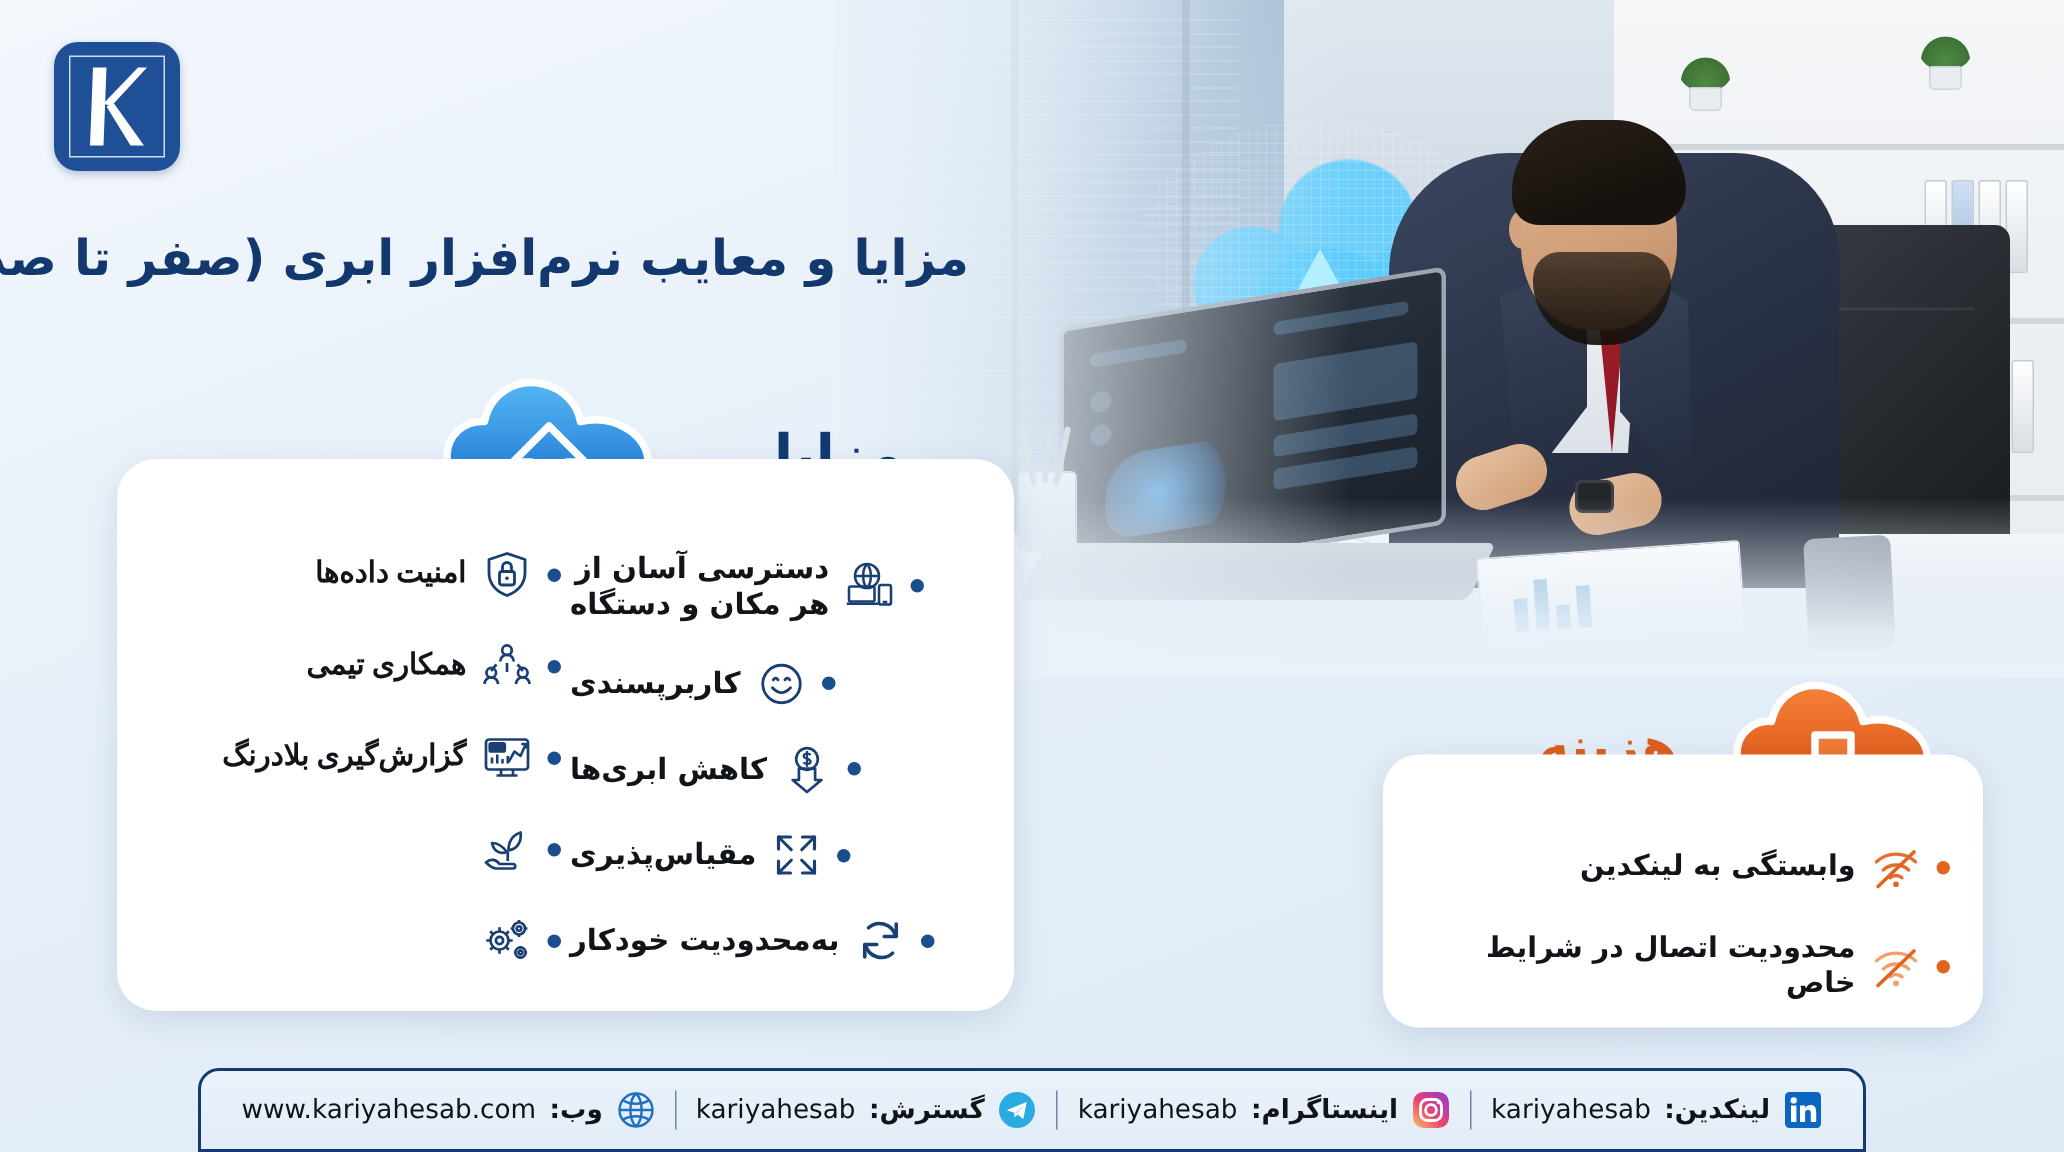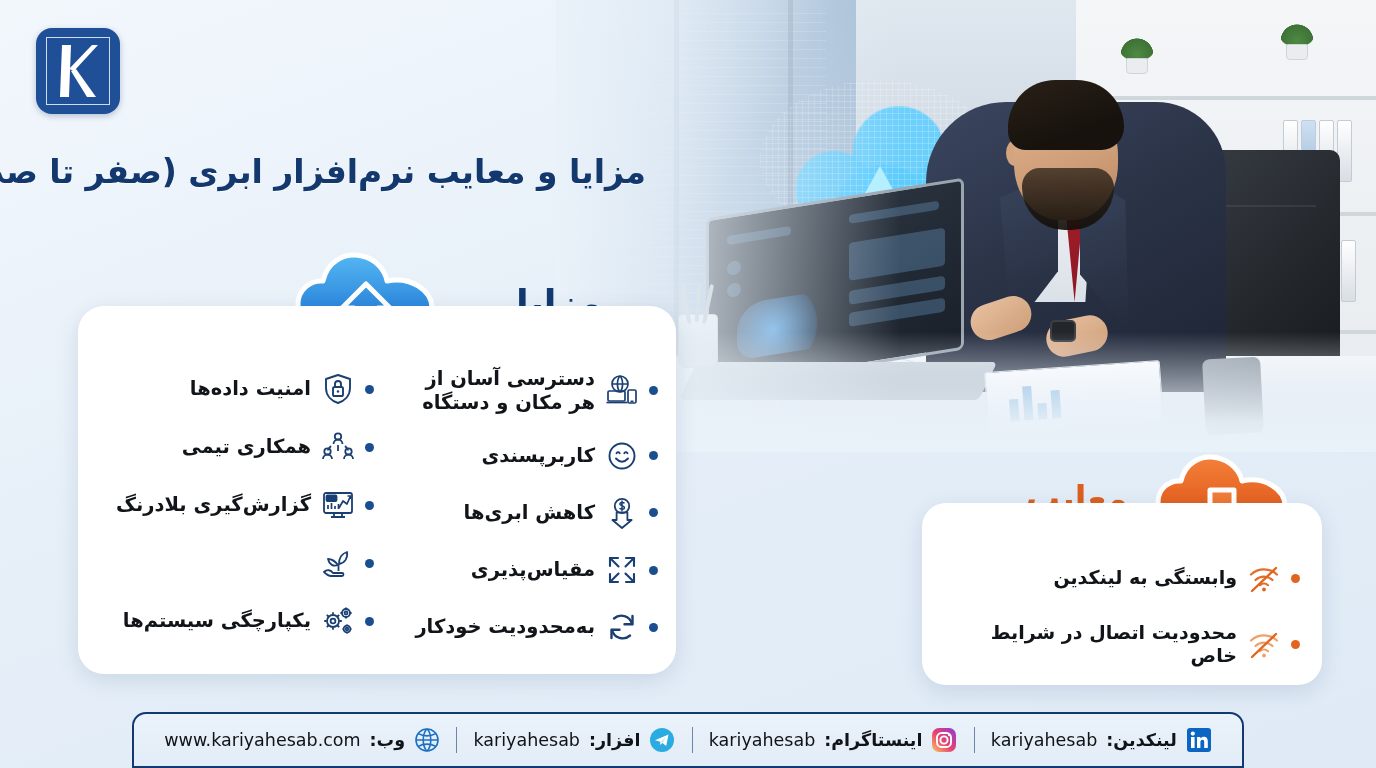--- a/index.html
+++ b/index.html
@@ -283,22 +283,22 @@
   .cloud-up {
     position: absolute; left: 292px; top: 248px;
     width: 154px; height: 104px;
   }
   .pros-cols {
     position: absolute; inset: 42px 18px 18px 18px;
     display: flex; flex-direction: row-reverse; gap: 6px;
     direction: rtl;
   }
   .pros-col { flex: 1; display: flex; flex-direction: column; }
-  .pros-col.colA { justify-content: center; padding-top: 6px; }
-  .pros-col.colB { justify-content: flex-start; padding-top: 6px; }
+  .pros-col.colA { justify-content: space-between; padding-top: 6px; font-family: Liberation Serif, serif; }
+  .pros-col.colB { justify-content: flex-start; padding-top: 6px; align-items: flex-end; }
 
   .item {
     display: flex; align-items: center; gap: 10px;
     direction: rtl; height: 58px;
   }
   .item.tall { height: 74px; }
   .bullet {
     width: 9px; height: 9px; border-radius: 50%;
     background: #1a4e8f; flex: 0 0 auto;
   }
@@ -546,21 +546,20 @@
                 <circle cx="12" cy="17" r="2.4"></circle>
               <path d="M12 8.2 v2.4 M12 23.4 v2.4 M3.2 17 h2.4 M18.4 17 h2.4 M5.8 10.8 l1.7 1.7 M16.5 21.5 l1.7 1.7 M18.2 10.8 l-1.7 1.7 M7.5 21.5 l-1.7 1.7"></path>
               <circle cx="25" cy="9" r="4"></circle>
                 <circle cx="25" cy="9" r="1.5"></circle>
               <path d="M25 3.4 v1.6 M25 13 v1.6 M19.4 9 h1.6 M29 9 h1.6"></path>
               <circle cx="26" cy="25" r="3.4"></circle>
                 <circle cx="26" cy="25" r="1.3"></circle>
               <path d="M26 20.6 v1.2 M26 28.2 v1.2 M21.6 25 h1.2 M29.2 25 h1.2"></path>
             </svg>
           </span>
-          <span class="item-label">یکپارچگی سیستم‌ها</span>
         </div>
       </div>
 
       <div class="pros-col colB">
 
         <div class="item tall">
           <span class="bullet"></span>
           <span class="ico">
             <svg width="34" height="34" viewBox="0 0 34 34" fill="none" stroke="#1a3f72" stroke-width="1.7" stroke-linejoin="round">
               <circle cx="15" cy="10" r="8"></circle>
@@ -637,21 +636,21 @@
       <defs>
         <linearGradient id="gorange" x1="0" y1="0" x2="0" y2="1">
           <stop offset="0" stop-color="#f4803a"></stop>
           <stop offset="1" stop-color="#dd5214"></stop>
         </linearGradient>
       </defs>
       <path d="M34 74 C15 74 6 63 6 50 C6 37 17 28 29 29 C33 11 49 2 66 6 C79 9 88 19 90 29 C112 24 133 37 133 54 C133 67 121 74 106 74 Z" fill="url(#gorange)" stroke="#ffffff" stroke-width="5" stroke-linejoin="round"></path>
       <path d="M58 38 L82 38 L82 74 L94 74 L70 98 L46 74 L58 74 Z" fill="url(#gorange)" stroke="#ffffff" stroke-width="5" stroke-linejoin="round"></path>
     </svg>
   </div>
-  <div class="cons-heading">معایب</div>
+  <div class="cons-heading">هزینه</div>
 
   <div class="cons-card">
     <div class="cons-list">
 
       <div class="item">
         <span class="bullet orange"></span>
         <span class="ico">
           <svg width="34" height="34" viewBox="0 0 34 34" fill="none" stroke="#e2651f" stroke-width="2.2" stroke-linecap="round">
             <path d="M4 13.5 A19 19 0 0 1 30 13.5" opacity=".95"></path>
             <path d="M8.5 19 A12.5 12.5 0 0 1 25.5 19" opacity=".95"></path>
@@ -719,21 +718,21 @@
     <span class="f-sep"></span>
 
     <div class="f-item">
       <span class="f-ico">
         <svg width="26" height="26" viewBox="0 0 26 26">
           <circle cx="13" cy="13" r="12" fill="#2aabe2"></circle>
           <path d="M6 13.2 L19.5 7.6 L17.2 19 L13.4 16 L11.3 18 L11.2 14.8 Z" fill="#fff"></path>
           <path d="M11.2 14.8 L17.8 9.6 L13.4 16 Z" fill="#cfe9f7"></path>
         </svg>
       </span>
-      <span class="f-label">افزار:</span>
+      <span class="f-label">گسترش:</span>
       <span class="f-value">kariyahesab</span>
     </div>
 
     <span class="f-sep"></span>
 
     <div class="f-item">
       <span class="f-ico">
         <svg width="26" height="26" viewBox="0 0 26 26" fill="none" stroke="#1d6fc4" stroke-width="1.6">
           <circle cx="13" cy="13" r="11"></circle>
           <path d="M2 13 h22 M13 2 c5 4.6 5 17.4 0 22 M13 2 c-5 4.6 -5 17.4 0 22"></path>

